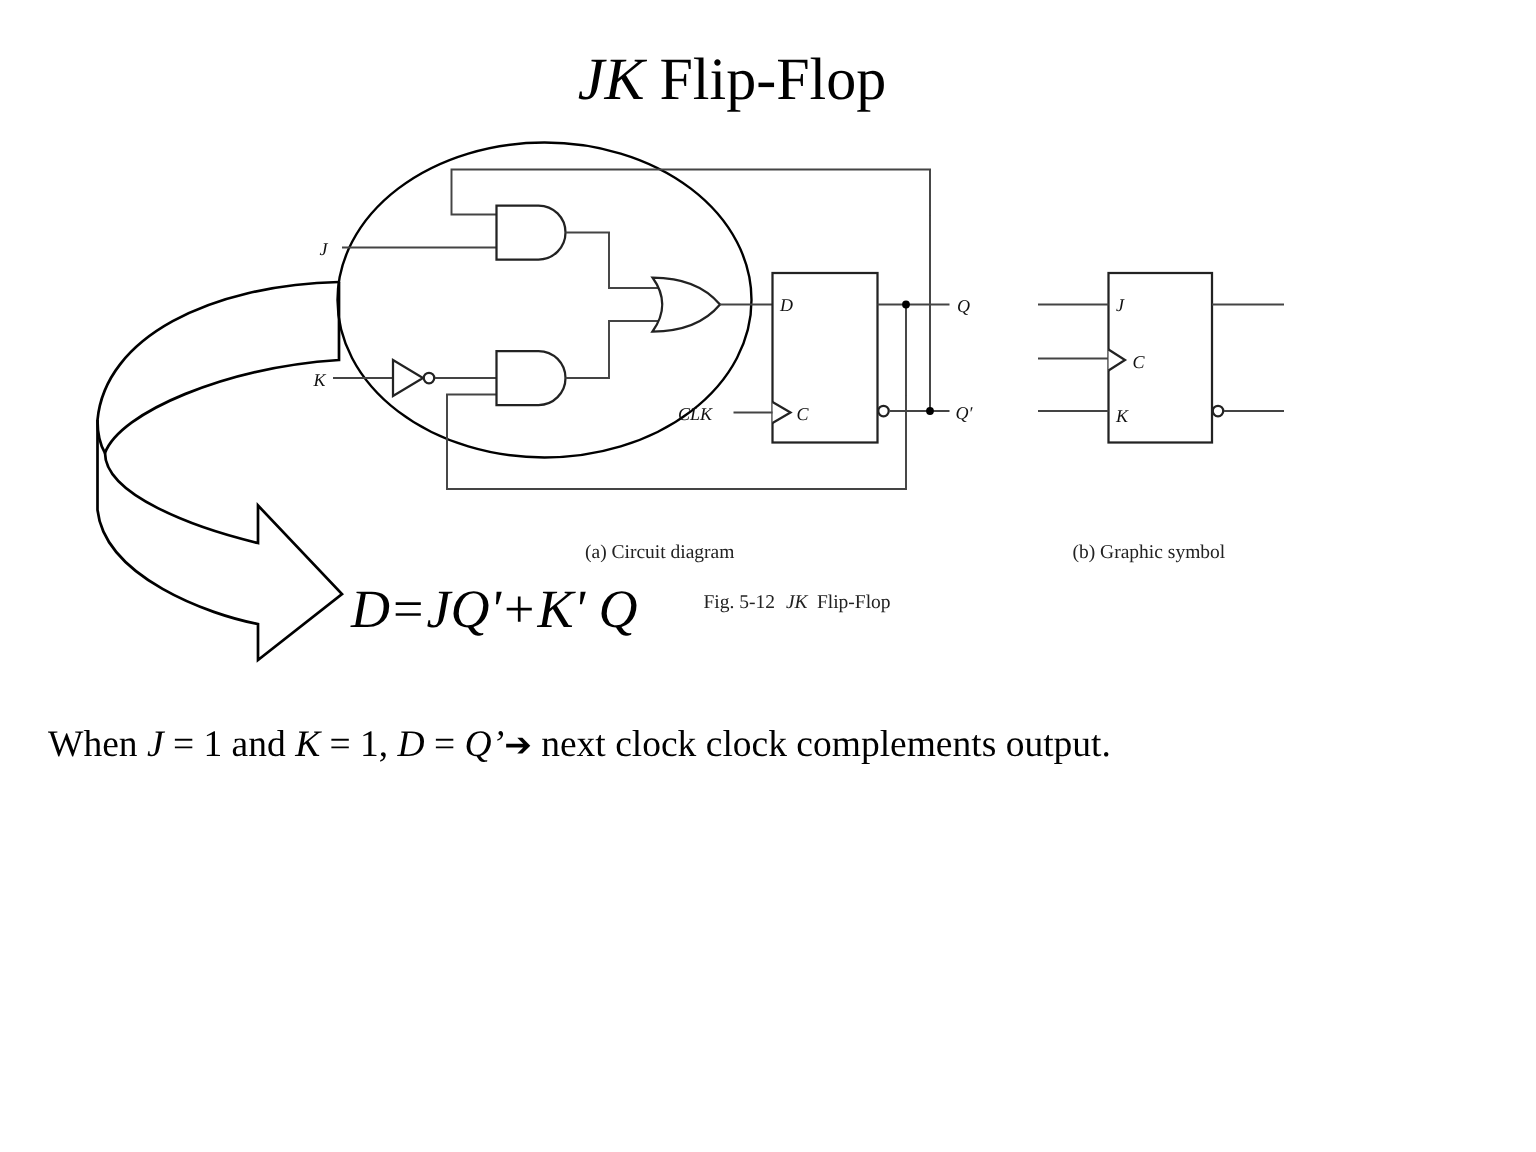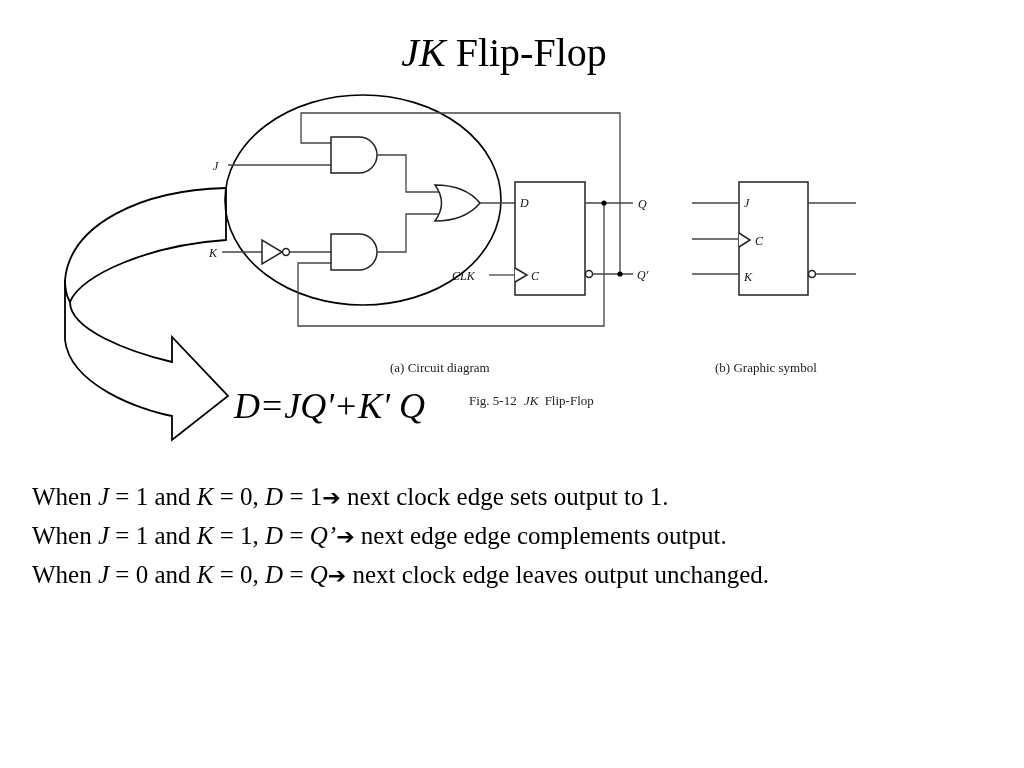--- a/index.html
+++ b/index.html
@@ -16,21 +16,20 @@
       color: #000;
     }
     .title {
       position: absolute;
       top: 28px;
       left: 0;
       width: 976px;
       text-align: center;
       font-size: 40px;
       line-height: 50px;
-      margin-left: 16px;
     }
     .title .it { font-style: italic; }
     svg.diagram {
       position: absolute;
       left: 0;
       top: 0;
     }
     .wire { stroke: #444; stroke-width: 1.3; fill: none; }
     .gate { stroke: #222; stroke-width: 1.5; fill: #fff; }
     .thick { stroke: #000; stroke-width: 1.8; fill: none; }
@@ -136,21 +135,15 @@
     <tspan dx="3">Flip-Flop</tspan>
   </text>
 </svg>
 
 <div class="eq">
   <span>D</span><span class="op">=</span><span>JQ'</span><span class="op">+</span><span>K' Q</span>
 </div>
 
 <div class="lines">
   <span class="line">
-    <span>When </span><span class="it">J</span><span> = 1 and </span><span class="it">K</span><span> = 0, </span><span class="it">D</span><span> = 1</span><span class="arrow">➔</span><span> next clock edge sets output to 1.</span>
-  </span>
-  <span class="line">
-    <span>When </span><span class="it">J</span><span> = 1 and </span><span class="it">K</span><span> = 1, </span><span class="it">D</span><span> = </span><span class="it">Q’</span><span class="arrow">➔</span><span> next edge edge complements output.</span>
-  </span>
-  <span class="line">
-    <span>When </span><span class="it">J</span><span> = 0 and </span><span class="it">K</span><span> = 0, </span><span class="it">D</span><span> = </span><span class="it">Q</span><span class="arrow">➔</span><span> next clock edge leaves output unchanged.</span>
+    <span>When </span><span class="it">J</span><span> = 1 and </span><span class="it">K</span><span> = 1, </span><span class="it">D</span><span> = </span><span class="it">Q’</span><span class="arrow">➔</span><span> next clock clock complements output.</span>
   </span>
 </div>
 
 </body></html>

